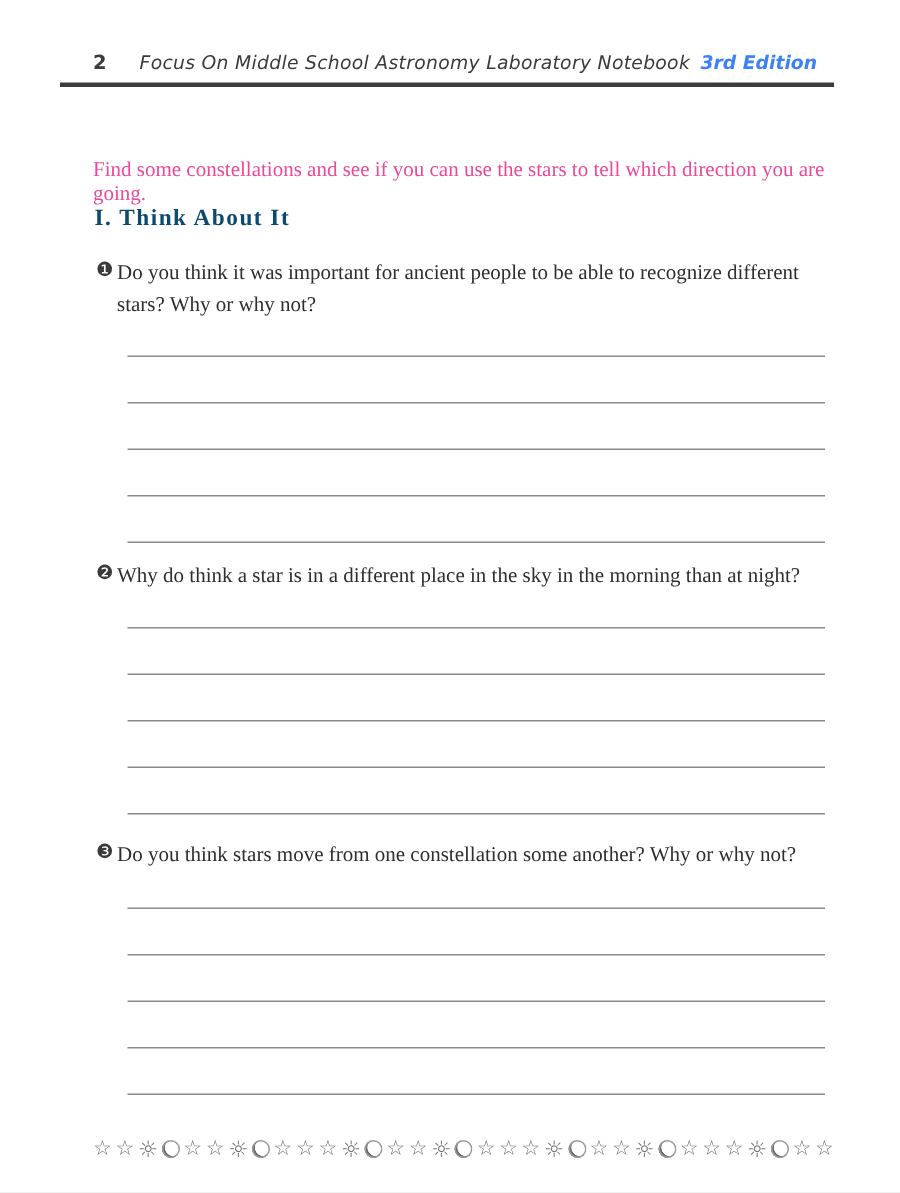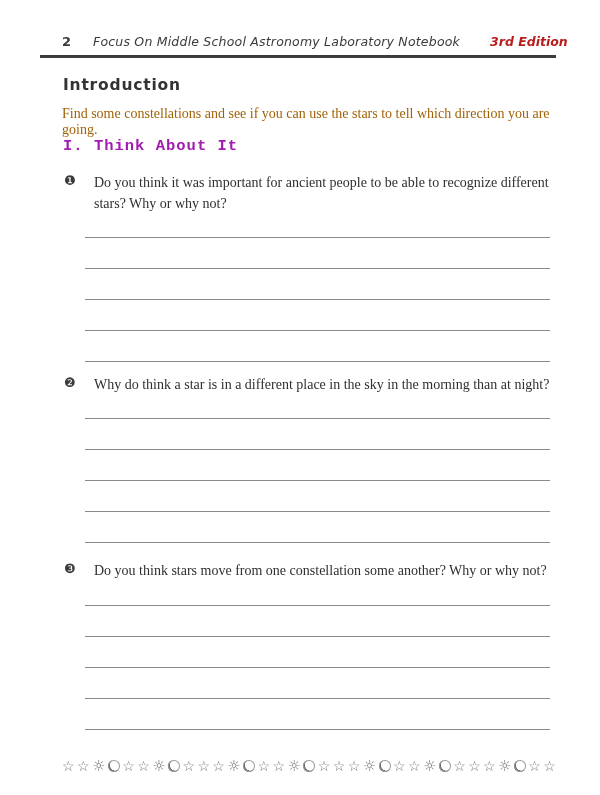--- a/index.html
+++ b/index.html
@@ -19,54 +19,54 @@
     font-family:"DejaVu Sans", sans-serif;
   }
   .page-number{
     font-size:13px;font-weight:bold;color:#3b3b3b;margin-right:22px;
   }
   .book-title{
     font-size:12.5px;font-style:italic;font-weight:normal;color:#3b3b3b;
     letter-spacing:.2px;white-space:nowrap;
   }
   .edition{
-    font-size:12.5px;font-style:italic;font-weight:bold;color:#b91c1c;
-    margin-left:30px;white-space:nowrap;
+    font-size:12.5px;font-style:italic;font-weight:bold;color:#3b82f6;
+    margin-left:7px;white-space:nowrap;
   }
   .header-rule{
     position:absolute;top:55px;left:40px;width:516px;height:2.5px;
     background:#3c3c3c;
   }
   
   .h-intro{
     position:absolute;top:76px;left:63px;
     font-family:"DejaVu Sans", sans-serif;
     font-size:15.5px;font-weight:bold;color:#333;letter-spacing:.8px;
   }
   .intro-text{
     position:absolute;top:106px;left:62px;width:500px;
-    font-size:14px;color:#a16207;
+    font-size:14px;color:#ec4899;
   }
   .h-section{
     position:absolute;top:137px;left:63px;
-    font-family:Liberation Mono, monospace;
-    font-size:15.5px;font-weight:bold;color:#a21caf;letter-spacing:1px;
+    font-family:Liberation Serif, serif;
+    font-size:15.5px;font-weight:bold;color:#0c4a6e;letter-spacing:1px;
   }
   
   .question{position:absolute;left:64px;width:500px;}
   .q1{top:172px;}
   .q2{top:374px;}
   .q3{top:560px;}
   .q-bullet{
     position:absolute;left:0;top:1px;
     font-family:"DejaVu Sans", sans-serif;
     font-size:13px;color:#3a3a3a;
   }
   .q-text{
-    margin-left:30px;width:472px;
+    margin-left:14px;width:472px;
     font-size:14px;line-height:1.5;color:#2f2f2f;
   }
   
   .lines{position:absolute;left:85px;width:465px;}
   .l1{top:207px;}
   .l2{top:388px;}
   .l3{top:575px;}
   .answer-line{
     height:30px;
     border-bottom:1px solid #8a8a8a;
@@ -93,21 +93,20 @@
 
 <div class="page">
 
   <div class="header-row">
     <span class="page-number">2</span>
     <span class="book-title">Focus On Middle School Astronomy Laboratory Notebook</span>
     <span class="edition">3rd Edition</span>
   </div>
   <div class="header-rule"></div>
 
-  <div class="h-intro">Introduction</div>
   <div class="intro-text">Find some constellations and see if you can use the stars to tell which direction you are going.</div>
   <div class="h-section">I. Think About It</div>
 
   <div class="question q1">
     <span class="q-bullet">❶</span>
     <div class="q-text">Do you think it was important for ancient people to be able to recognize different stars? Why or why not?</div>
   </div>
   <div class="lines l1">
       <div class="answer-line"></div>
       <div class="answer-line"></div>

